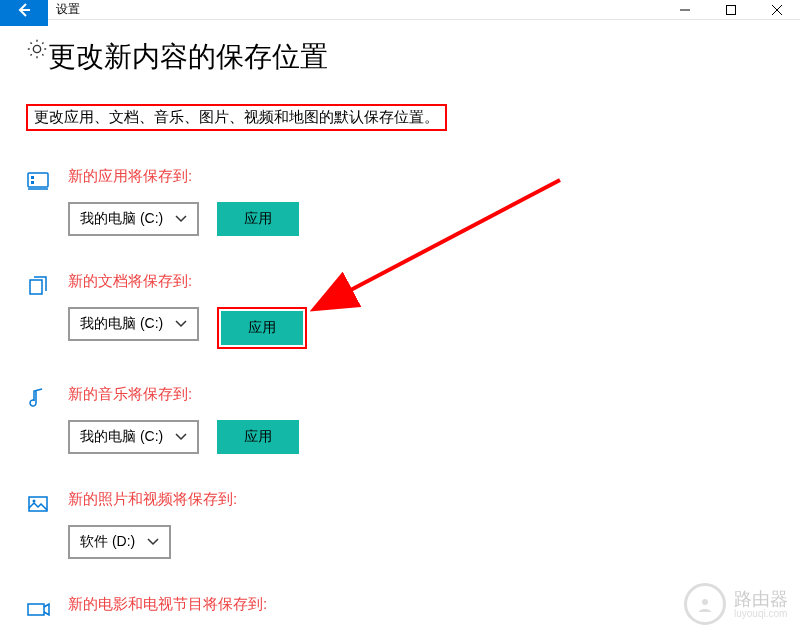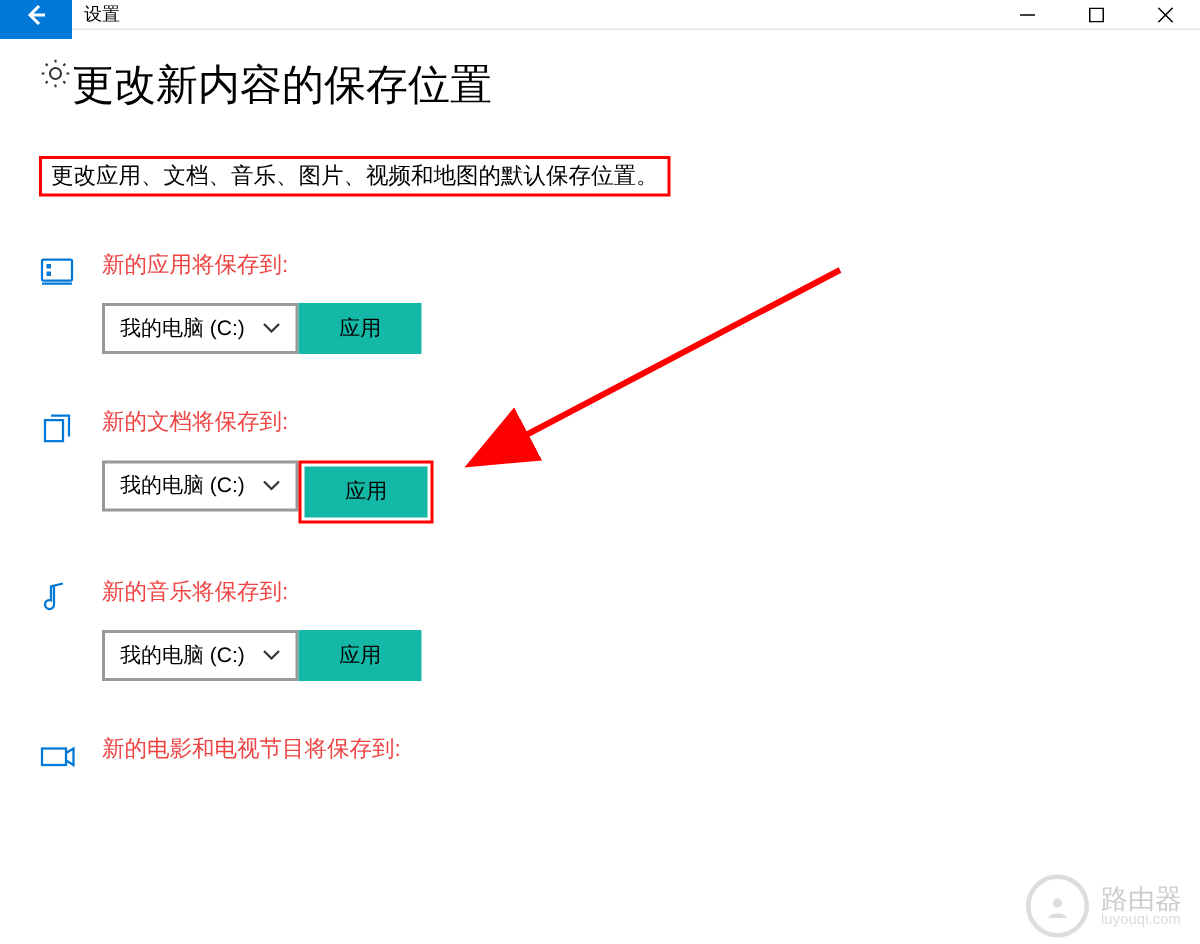--- a/index.html
+++ b/index.html
@@ -75,20 +75,21 @@
   color: #0078d7;
 }
 .setting-icon svg { width: 24px; height: 24px; }
 .setting-body { flex: 1; }
 .setting-label {
   font-size: 15px;
   color: #ef4444;
 }
 .controls-row {
   display: flex;
+  gap: 18px;
   margin-top: 16px;
 }
 .select {
   border: 2px solid #999;
   height: 34px;
   min-width: 130px;
   display: flex;
   align-items: center;
   justify-content: space-between;
   padding: 0 10px;
@@ -240,20 +241,40 @@
           <svg class="chev" width="12" height="12">
               <path d="M1 3 L6 8 L11 3" stroke="#333" fill="none" stroke-width="1.5"></path>
             </svg>
         </div>
         <button class="apply-btn">应用</button>
       </div>
     </div>
   </div>
 
   
+  <div class="setting-block">
+    <div class="setting-icon">
+      <svg viewBox="0 0 24 24">
+          <rect x="3" y="5" width="18" height="14" stroke="#0078d7" fill="none" stroke-width="1.5"></rect>
+          <path d="M3 16l5-5 4 4 3-3 6 6" stroke="#0078d7" fill="none" stroke-width="1.5"></path>
+          <circle cx="8" cy="9" r="1.5" fill="#0078d7"></circle>
+        </svg>
+    </div>
+    <div class="setting-body">
+      <div class="setting-label">新的照片和视频将保存到:</div>
+      <div class="controls-row">
+        <div class="select small">
+          <span>软件 (D:)</span>
+          <svg class="chev" width="12" height="12">
+              <path d="M1 3 L6 8 L11 3" stroke="#333" fill="none" stroke-width="1.5"></path>
+            </svg>
+        </div>
+      </div>
+    </div>
+  </div>
 
   
   <div class="setting-block">
     <div class="setting-icon">
       <svg viewBox="0 0 24 24">
           <rect x="2" y="7" width="16" height="11" stroke="#0078d7" fill="none" stroke-width="1.5"></rect>
           <path d="M18 10l5-3v11l-5-3" stroke="#0078d7" fill="none" stroke-width="1.5"></path>
         </svg>
     </div>
     <div class="setting-body">

